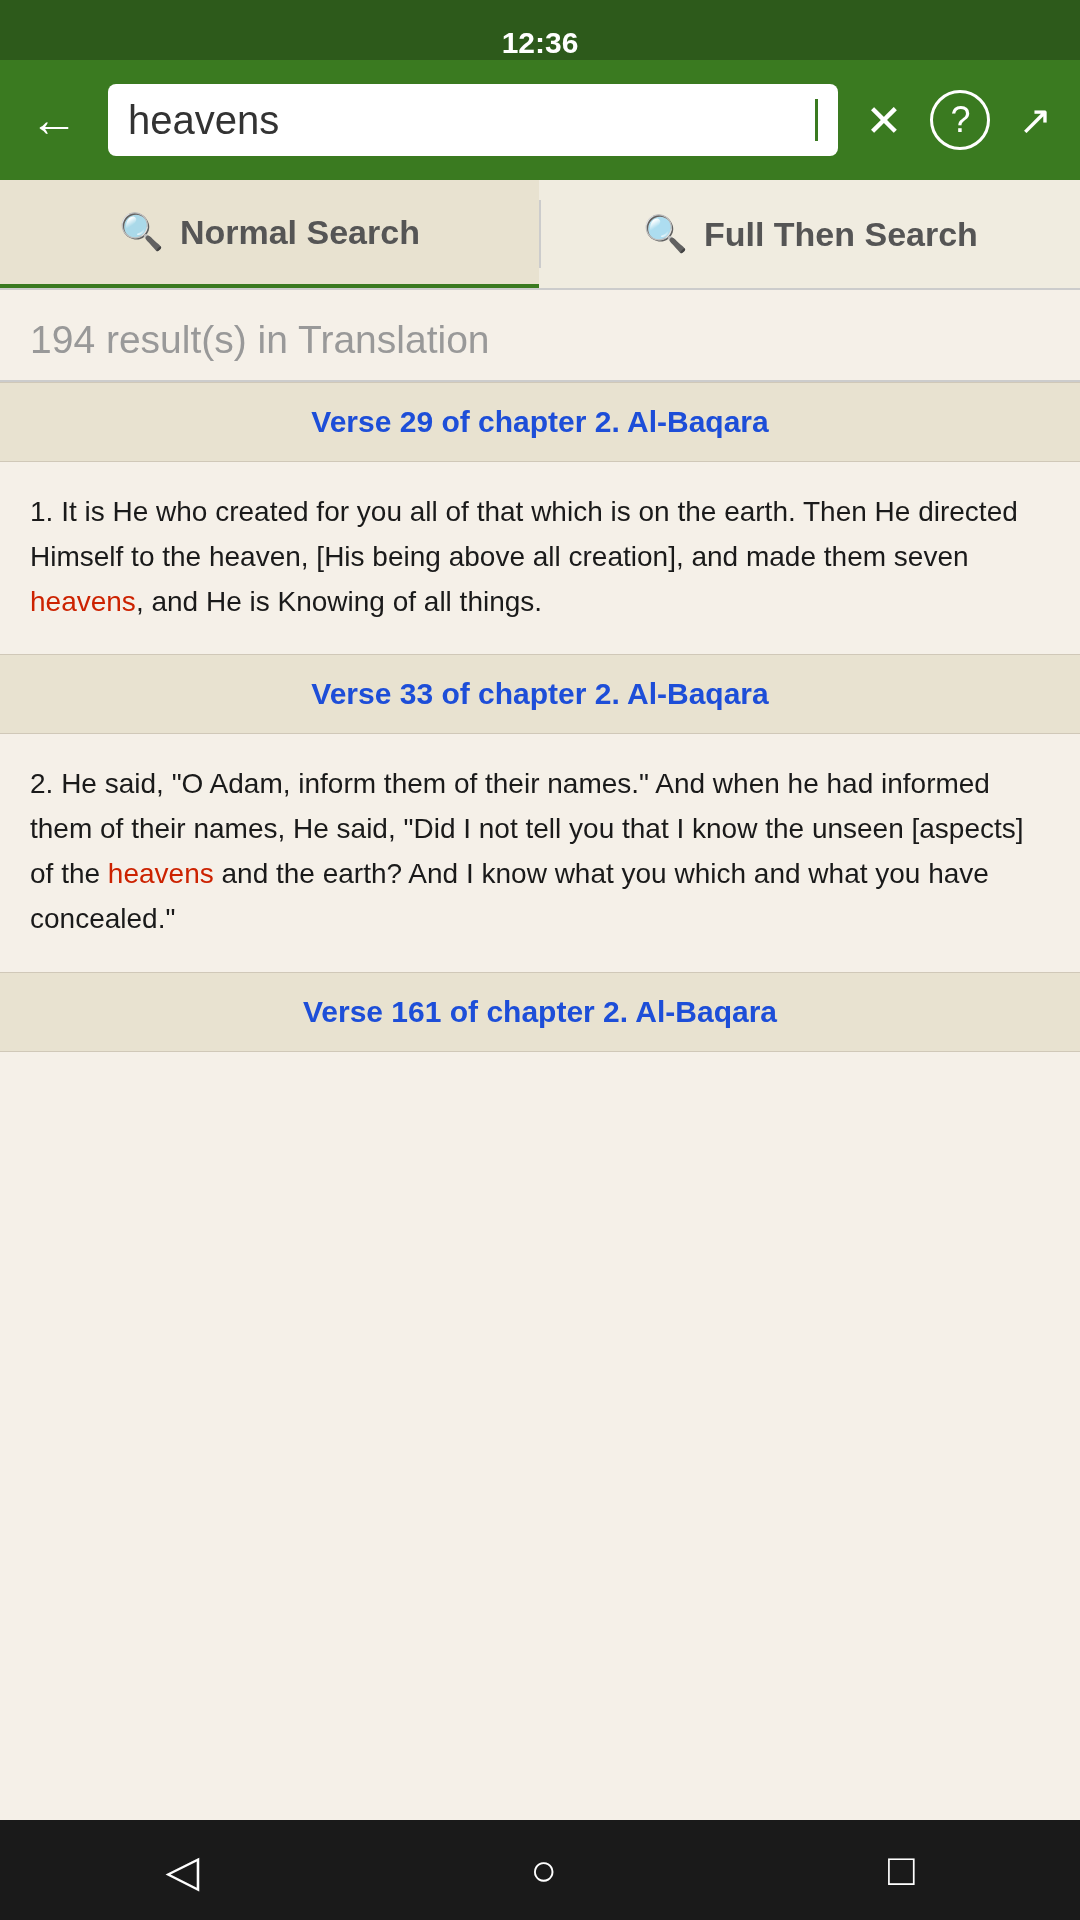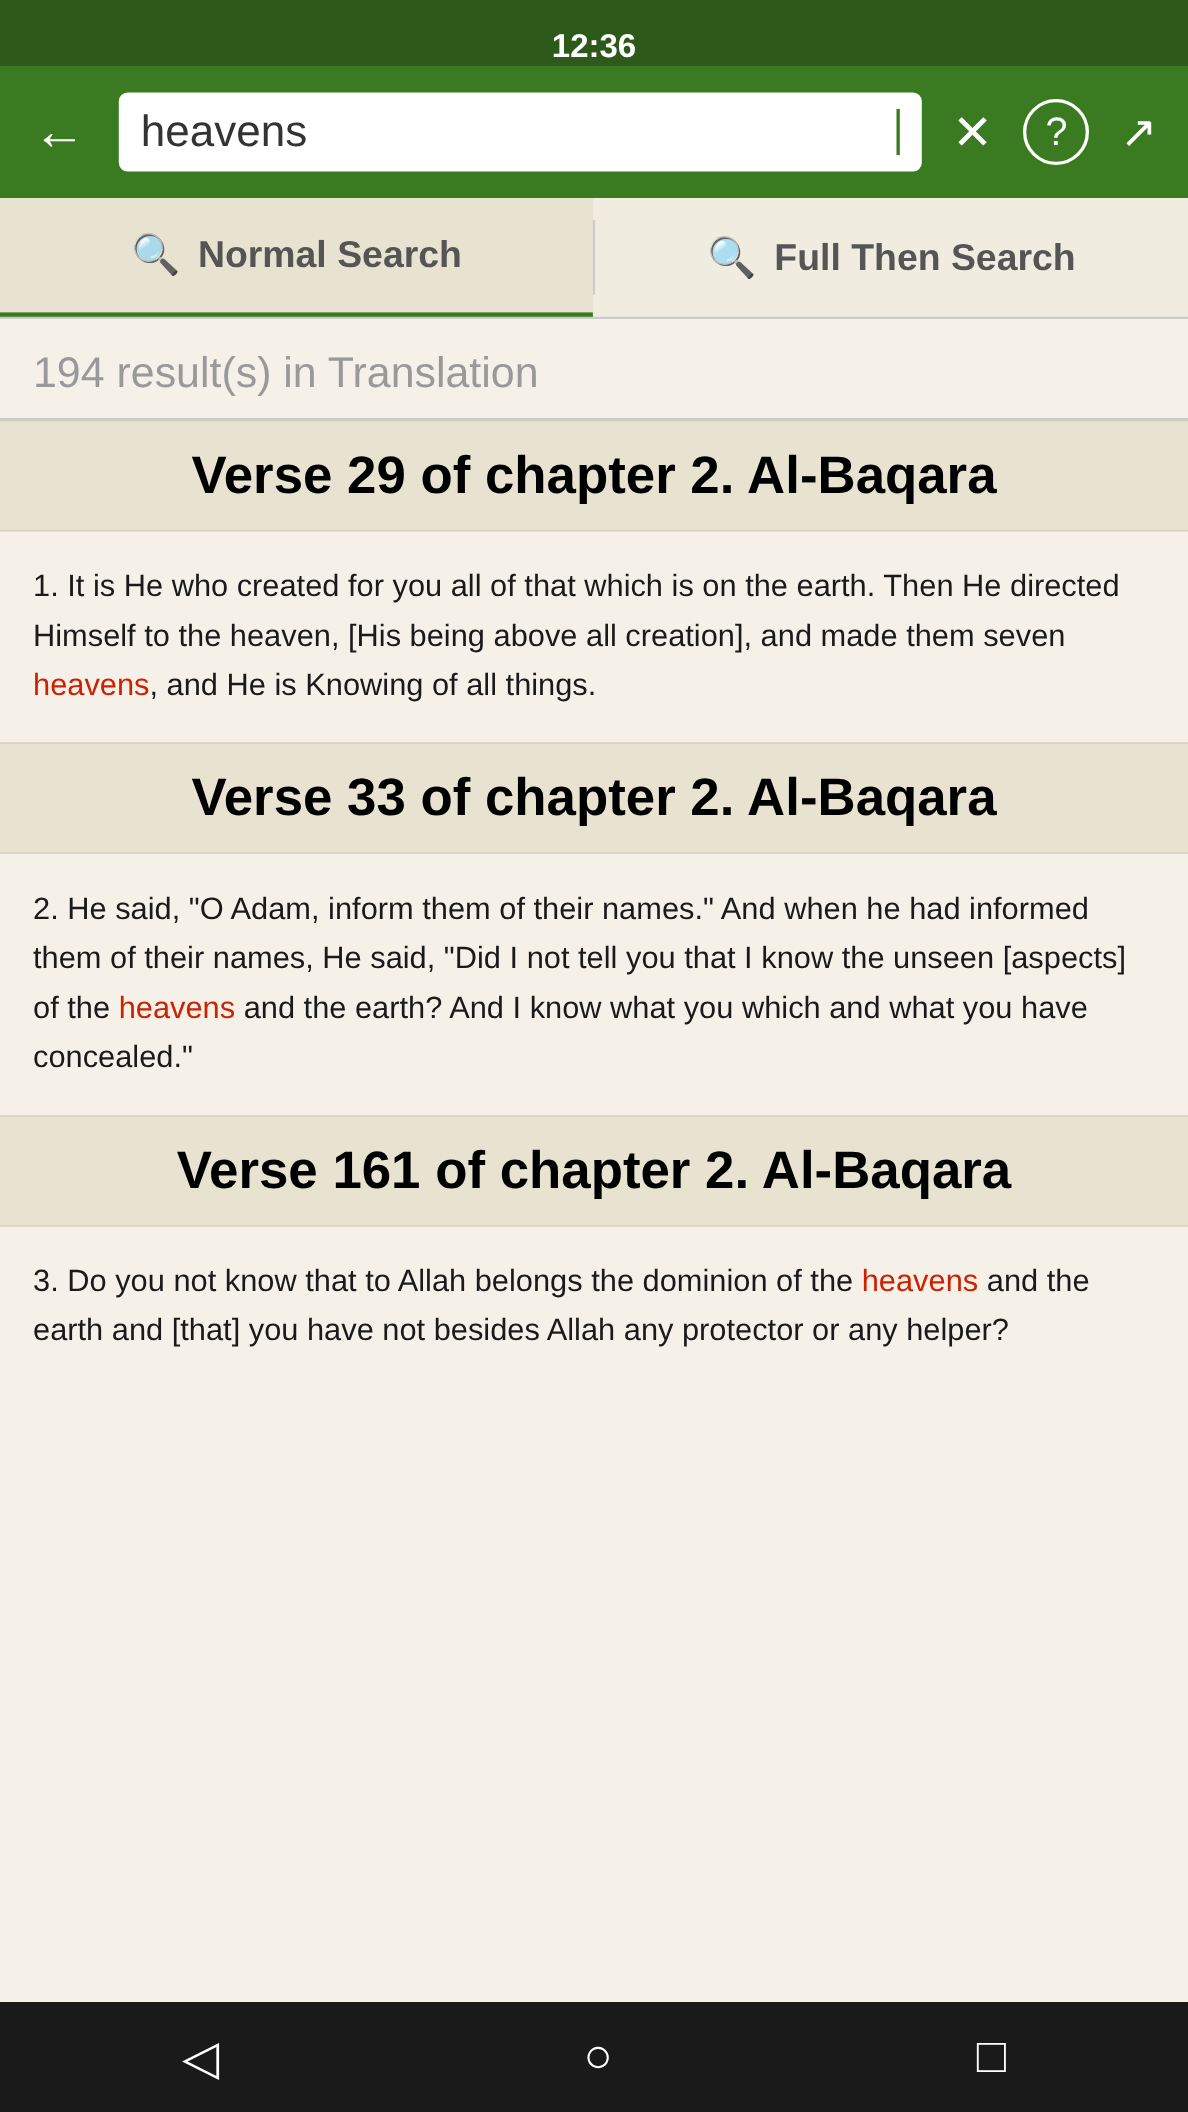--- a/index.html
+++ b/index.html
@@ -127,23 +127,23 @@
       width: 100%;
       background: #f5f0e8;
     }
 
     
     .verse-header {
       width: 100%;
       background: #e8e2d0;
       padding: 22px 26px;
       text-align: center;
-      font-size: 48px;
+      font-size: 30px;
       font-weight: bold;
-      color: #000000;
+      color: #1d4ed8;
       border-top: 1px solid #d0c8b8;
       border-bottom: 1px solid #d0c8b8;
     }
 
     
     .verse-text {
       padding: 28px 30px 30px 30px;
       font-size: 28px;
       line-height: 1.6;
       color: #1a1a1a;
@@ -232,23 +232,20 @@
   <div class="verse-text">
     <span>1. It is He who created for you all of that which is on the earth. Then He directed Himself to the heaven, [His being above all creation], and made them seven </span><span class="highlight">heavens</span><span>, and He is Knowing of all things.</span>
   </div>
 
   <div class="verse-header">Verse 33 of chapter 2. Al-Baqara</div>
   <div class="verse-text">
     <span>2. He said, "O Adam, inform them of their names." And when he had informed them of their names, He said, "Did I not tell you that I know the unseen [aspects] of the </span><span class="highlight">heavens</span><span> and the earth? And I know what you which and what you have concealed."</span>
   </div>
 
   <div class="verse-header">Verse 161 of chapter 2. Al-Baqara</div>
-  <div class="verse-text">
-    <span>3. Do you not know that to Allah belongs the dominion of the </span><span class="highlight">heavens</span><span> and the earth and [that] you have not besides Allah any protector or any helper?</span>
-  </div>
 
 
   <div style="height:110px;"></div>
 
 </div>
 
 <div class="bottom-nav">
   <span class="nav-btn">◁</span>
   <span class="nav-btn">○</span>
   <span class="nav-btn">□</span>

